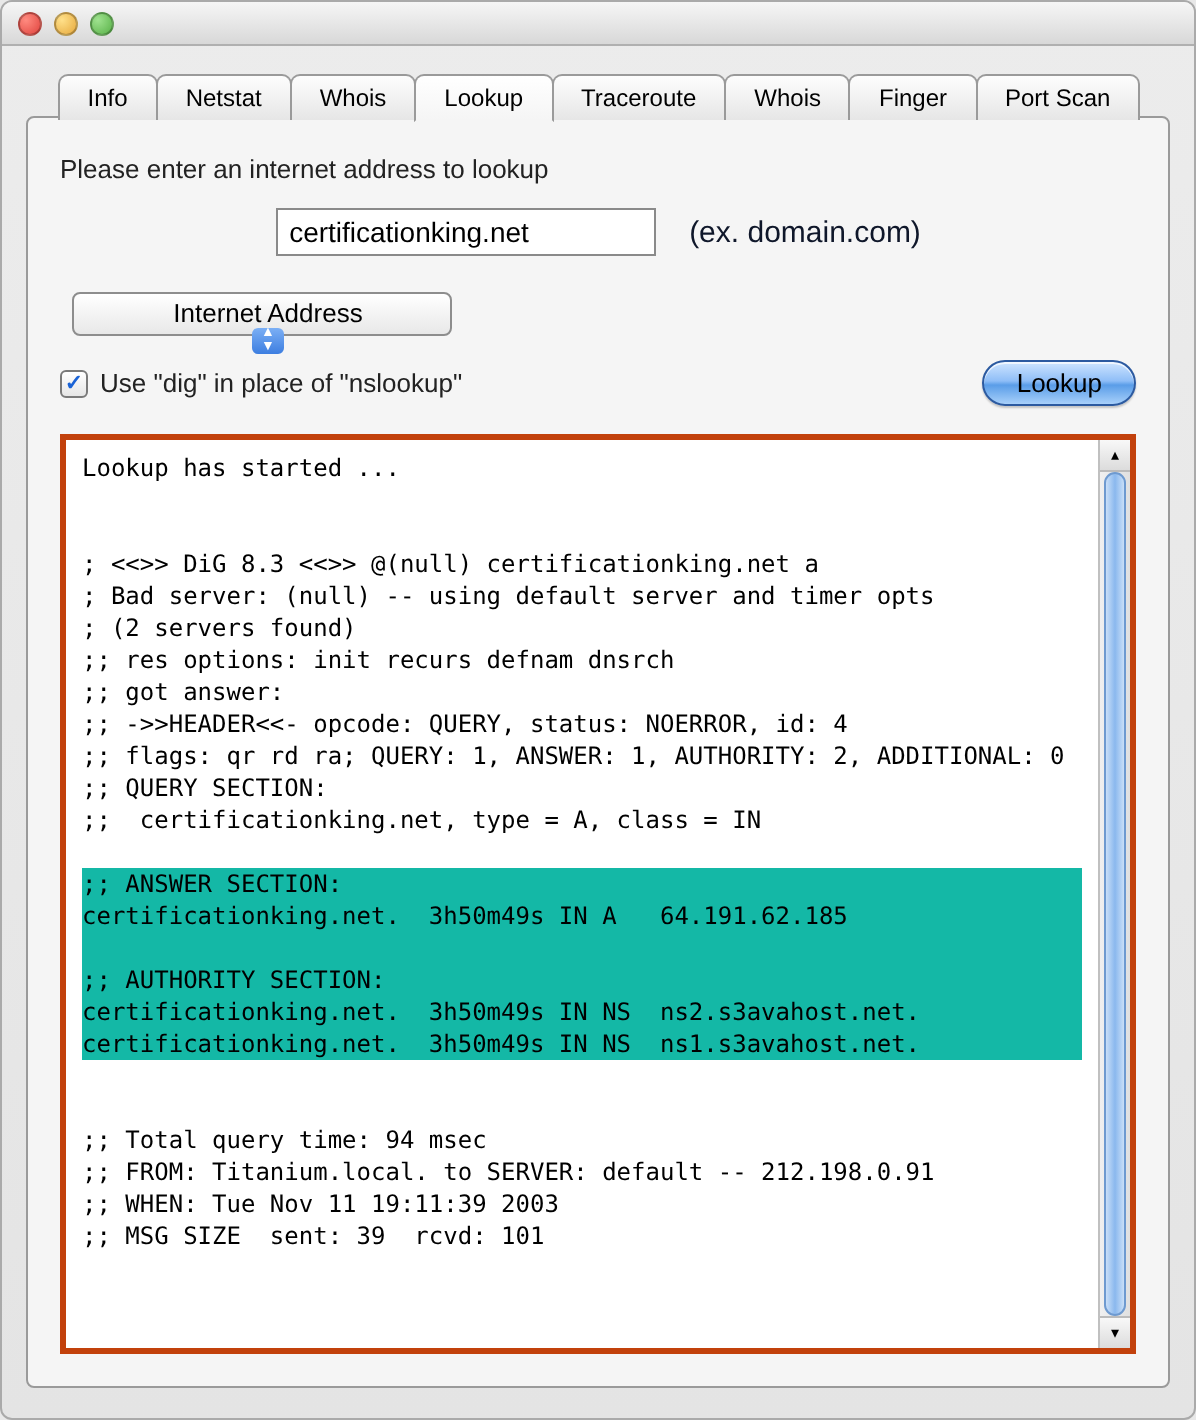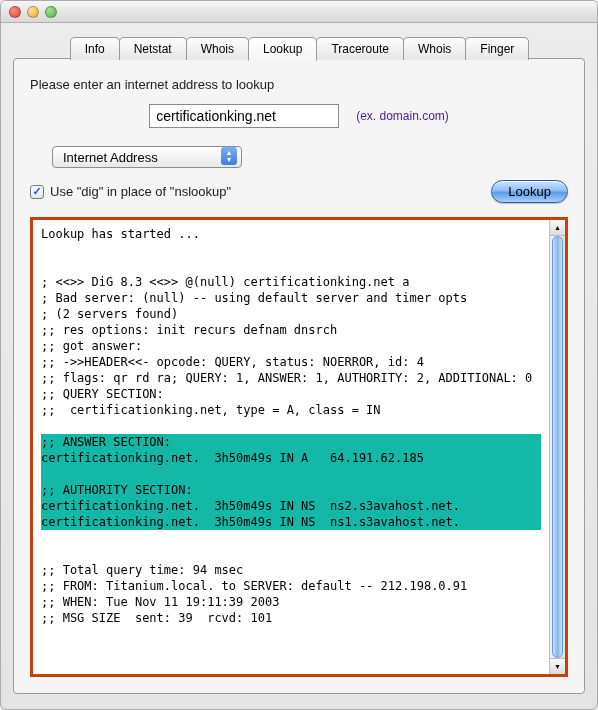--- a/index.html
+++ b/index.html
@@ -73,33 +73,34 @@
   .label { color:#222; font-size: 13px; }
   .input-row { justify-content:center; gap: 17px; margin-bottom:18px; }
   input[type=text].addr {
     font-size: 14px;
     padding: 3px 6px;
     width: 190px;
     border: 1px solid #8a8a8a;
     background: #fff;
     font-family: "Lucida Grande", sans-serif;
   }
-  .hint { color:#4c1d95; font-size:12px; }
+  .hint { color:#0f172a; font-size:15px; }
   .select {
     display:inline-flex;
-    align-items:flex-end;
+    align-items:center;
     background: linear-gradient(#fff,#e8e8e8);
     border: 1px solid #8d8d8d;
     border-radius: 4px;
     padding: 2px 4px 2px 10px;
     font-size: 13px;
     height: 22px;
     width: 190px;
     justify-content: space-between;
-    margin-left: 22px;
+    margin-left: 6px;
+    flex-direction: column;
   }
   .select .arrows {
     width: 16px; height:18px;
     background: linear-gradient(#7baff5,#3d7ee0);
     border-radius: 3px;
     display:flex; flex-direction:column; align-items:center; justify-content:center;
     gap:1px;
   }
   .select .arrows span { display:block; line-height:6px; color:#fff; font-size:7px; }
   .checkbox-row { align-items:center; gap:6px; justify-content: space-between; }
@@ -179,20 +180,21 @@
   </div>
 
   <div class="tabs" id="tabbar">
       <div class="tab">Info</div>
       <div class="tab">Netstat</div>
       <div class="tab">Whois</div>
       <div class="tab active">Lookup</div>
       <div class="tab">Traceroute</div>
       <div class="tab">Whois</div>
       <div class="tab">Finger</div>
+      <div class="tab">Port Scan</div>
     </div>
 
   <div class="panel-outer">
 
     <div class="row">
       <span class="label">Please enter an internet address to lookup</span>
     </div>
 
     <div class="row input-row">
       <input type="text" class="addr" value="certificationking.net" style="">

